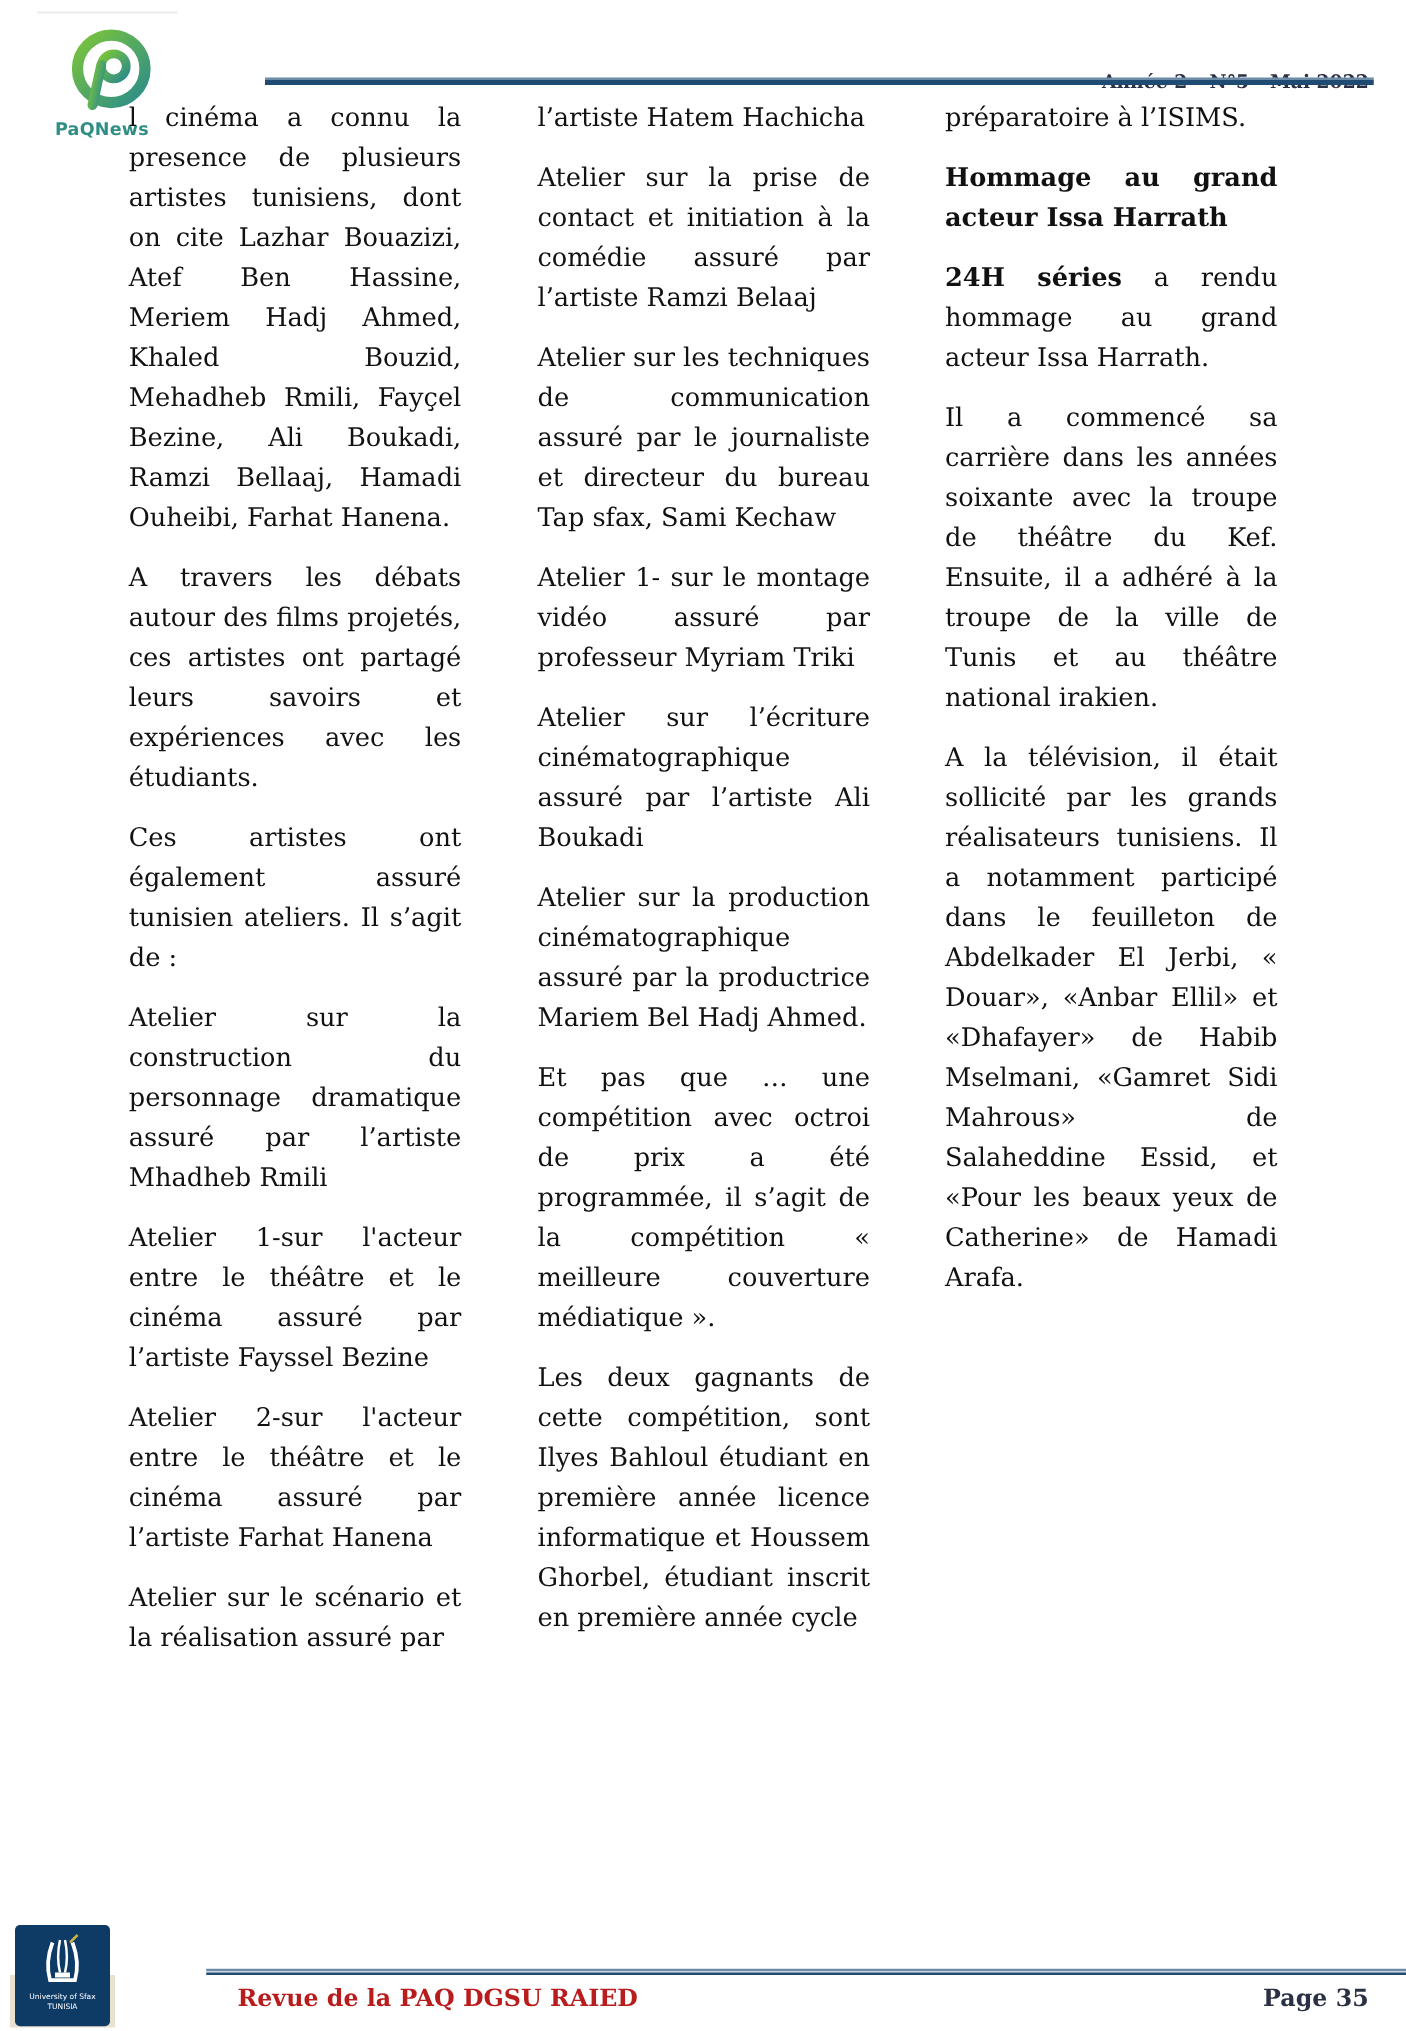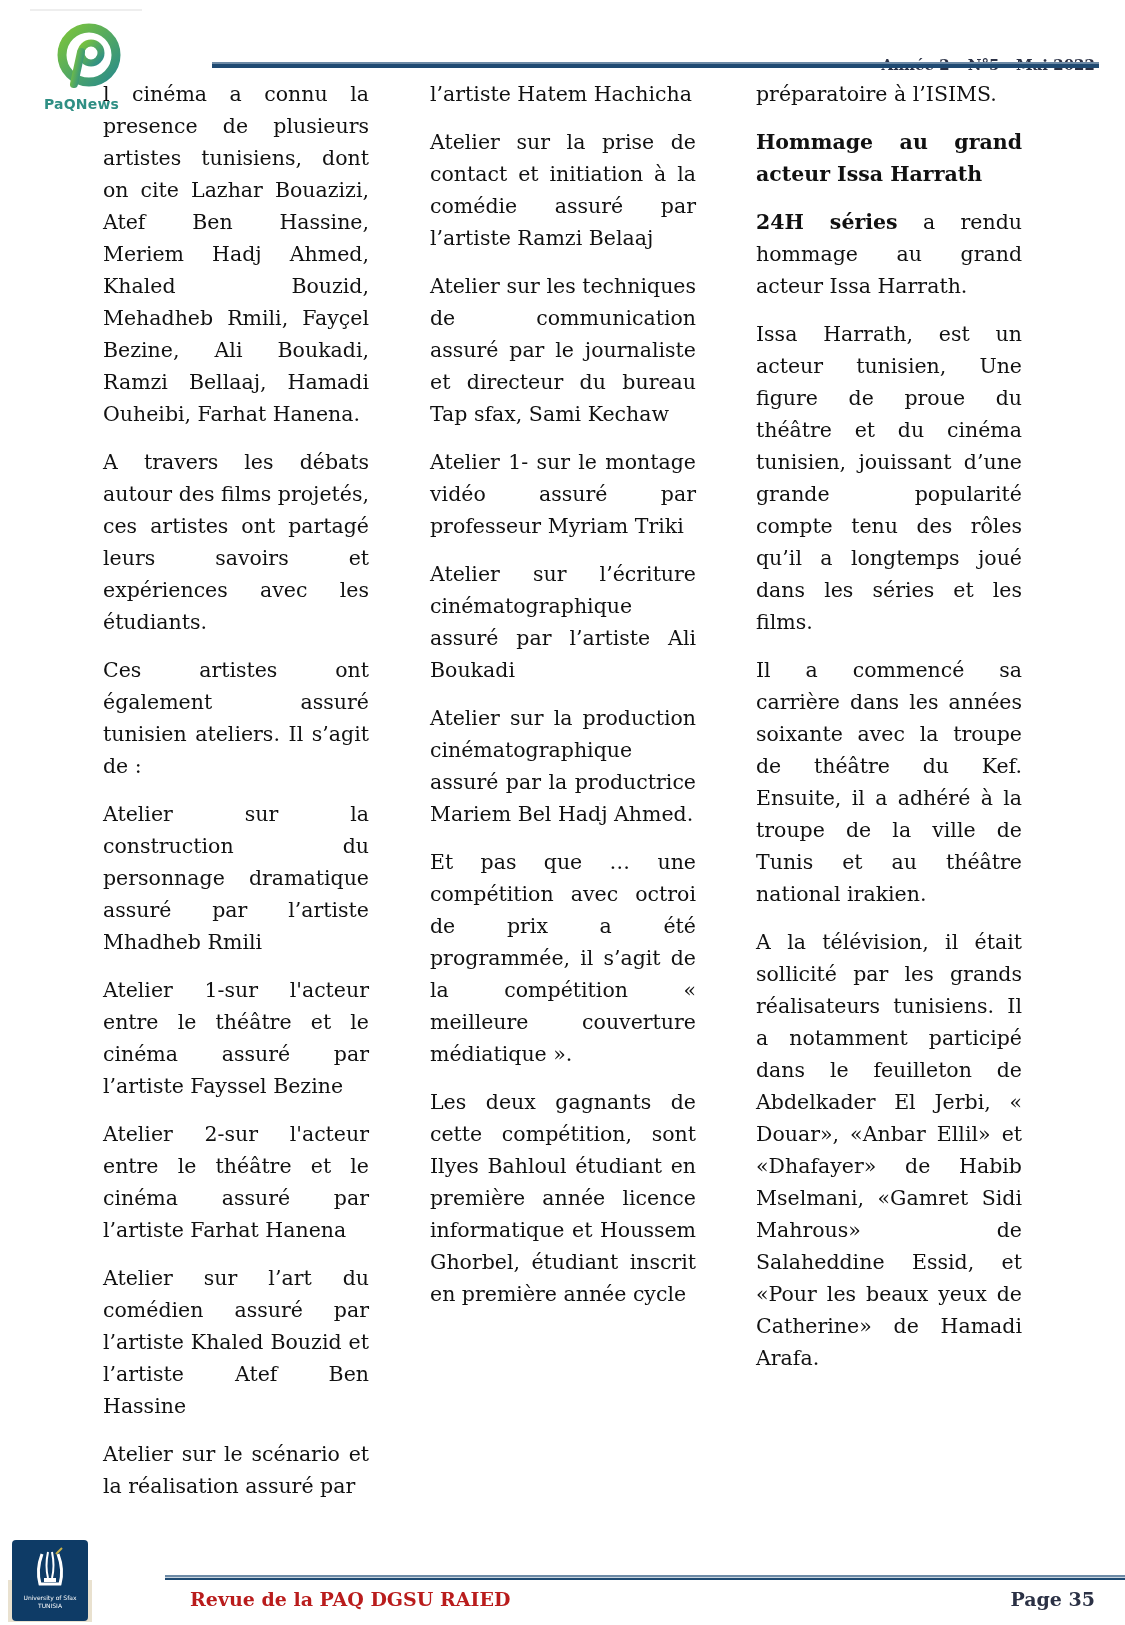--- a/index.html
+++ b/index.html
@@ -61,40 +61,38 @@
     <div class="b"></div>
   </div>
 
 <div class="col col1">
   <p>l cinéma a connu la presence de plusieurs artistes tunisiens, dont on cite Lazhar Bouazizi, Atef Ben Hassine, Meriem Hadj Ahmed, Khaled Bouzid, Mehadheb Rmili, Fayçel Bezine, Ali Boukadi, Ramzi Bellaaj, Hamadi Ouheibi, Farhat Hanena.</p>
   <p>A travers les débats autour des films projetés, ces artistes ont partagé leurs savoirs et expériences avec les étudiants.</p>
   <p>Ces artistes ont également assuré tunisien ateliers. Il s’agit de :</p>
   <p>Atelier sur la construction du personnage dramatique assuré par l’artiste Mhadheb Rmili</p>
   <p>Atelier 1-sur l'acteur entre le théâtre et le cinéma assuré par l’artiste Fayssel Bezine</p>
   <p>Atelier 2-sur l'acteur entre le théâtre et le cinéma assuré par l’artiste Farhat Hanena</p>
-  <p>Atelier sur l’art du comédien assuré par l’artiste Khaled Bouzid et l’artiste Atef Ben Hassine</p>
   <p>Atelier sur le scénario et la réalisation assuré par</p>
 </div>
 
 <div class="col col2">
   <p>l’artiste Hatem Hachicha</p>
   <p>Atelier sur la prise de contact et initiation à la comédie assuré par l’artiste Ramzi Belaaj</p>
   <p>Atelier sur les techniques de communication assuré par le journaliste et directeur du bureau Tap sfax, Sami Kechaw</p>
   <p>Atelier 1- sur le montage vidéo assuré par professeur Myriam Triki</p>
   <p>Atelier sur l’écriture cinématographique assuré par l’artiste Ali Boukadi</p>
   <p>Atelier sur la production cinématographique assuré par la productrice Mariem Bel Hadj Ahmed.</p>
   <p>Et pas que … une compétition avec octroi de prix a été programmée, il s’agit de la compétition « meilleure couverture médiatique ».</p>
   <p>Les deux gagnants de cette compétition, sont Ilyes Bahloul étudiant en première année licence informatique et Houssem Ghorbel, étudiant inscrit en première année cycle</p>
 </div>
 
 <div class="col col3">
   <p>préparatoire à l’ISIMS.</p>
   <p class="bold">Hommage au grand acteur Issa Harrath</p>
   <p><span class="bold">24H séries</span><span> a rendu hommage au grand acteur Issa Harrath.</span></p>
-  <p>Issa Harrath, est un acteur tunisien, Une figure de proue du théâtre et du cinéma tunisien, jouissant d’une grande popularité compte tenu des rôles qu’il a longtemps joué dans les séries et les films.</p>
   <p>Il a commencé sa carrière dans les années soixante avec la troupe de théâtre du Kef. Ensuite, il a adhéré à la troupe de la ville de Tunis et au théâtre national irakien.</p>
   <p>A la télévision, il était sollicité par les grands réalisateurs tunisiens. Il a notamment participé dans le feuilleton de Abdelkader El Jerbi, « Douar», «Anbar Ellil» et «Dhafayer» de Habib Mselmani, «Gamret Sidi Mahrous» de Salaheddine Essid, et «Pour les beaux yeux de Catherine» de Hamadi Arafa.</p>
 </div>
 
 <div class="footer-logo">
   <div class="cream"></div>
   <div class="box">
     <svg width="76" height="52" viewBox="0 0 76 52">
       <path d="M30 14 Q24 30 28 44 L48 44 Q52 30 46 14" fill="none" stroke="#ffffff" stroke-width="3"></path>
       <path d="M36 12 Q33 26 36 38 M40 12 Q43 26 40 38" fill="none" stroke="#ffffff" stroke-width="2"></path>

